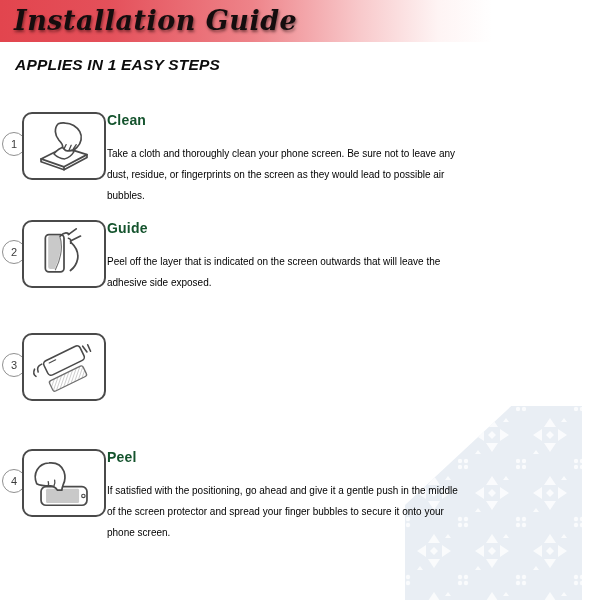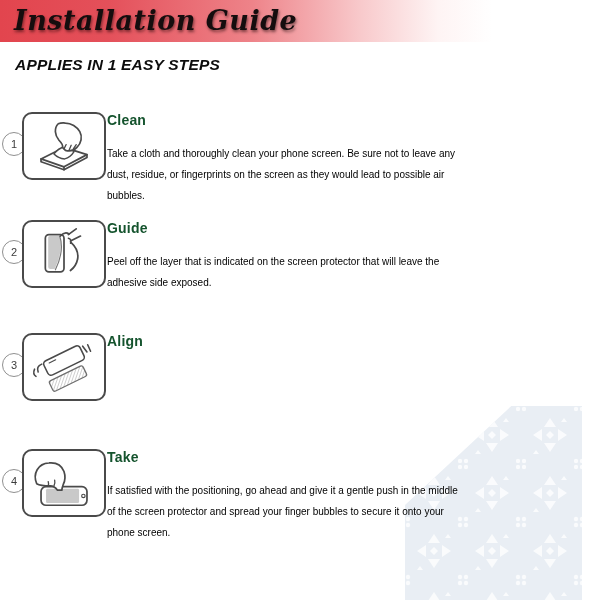--- a/index.html
+++ b/index.html
@@ -122,21 +122,21 @@
         <path d="M28,16 q0,-2 3,-2 h13 q5,22 -7,46 h-6 q-3,0 -3,-3 z" fill="#c9c9c9" stroke="none"></path>
         <path d="M44,14 q7,20 -6,47" stroke="#777" stroke-width="1.6"></path>
         <path d="M45,14 q6,-7 12,-3"></path>
         <path d="M56,12 l11,-8 M59,21 l14,-7"></path>
         <path d="M60,23 q11,10 9,23 q-2,10 -10,16"></path>
         <path d="M56,17 q5,1 3,7" stroke-width="2"></path>
       </svg>
     </div>
     <div class="txt">
       <div class="stitle">Guide</div>
-      <div class="sdesc">Peel off the layer that is indicated on the screen protector that will leave the
+      <div class="sdesc">Peel off the layer that is indicated on the screen outwards that will leave the
 adhesive side exposed.</div>
     </div>
   </div>
 
   <div class="step s3">
     <div class="numbadge">
       <span>3</span>
     </div>
     <div class="iconbox">
       <svg width="72" height="56" viewBox="0 0 100 78" fill="none" stroke="#4a4a4a" stroke-width="2.2" stroke-linecap="round" stroke-linejoin="round">
@@ -150,38 +150,37 @@
           <line x1="30" y1="24" x2="40" y2="24" stroke-width="1.6"></line>
         </g>
         <g transform="rotate(-26 56 56)">
           <rect x="30" y="47" width="52" height="16" rx="3" fill="url(#hatch)" stroke="#6f6f6f" stroke-width="1.8"></rect>
         </g>
         <path d="M14,46 q-3,-8 5,-11 M11,52 q-5,-3 -2,-10"></path>
         <path d="M76,10 l6,8 M83,8 l4,9"></path>
       </svg>
     </div>
     <div class="txt">
-      <div class="stitle">Align</div>
     </div>
   </div>
 
   <div class="step s4">
     <div class="numbadge">
       <span>4</span>
     </div>
     <div class="iconbox">
       <svg width="72" height="56" viewBox="0 0 100 78" fill="none" stroke="#4a4a4a" stroke-width="2.4" stroke-linecap="round" stroke-linejoin="round">
         <rect x="18" y="44" width="64" height="26" rx="7" fill="#fff"></rect>
         <rect x="25" y="47" width="46" height="20" rx="2" fill="#c9c9c9" stroke="none"></rect>
         <circle cx="77" cy="57" r="2.4" stroke-width="1.6"></circle>
         <path d="M12,40 C6,26 14,12 29,11 C40,10 47,15 50,23 C52,29 52,35 49,41 C48,44 47,46 47,49 L41,49 C38,45 35,43 31,43 C24,43 17,43 12,40 Z" fill="#fff"></path>
         <path d="M36,43 q2,-4 1,-8 M28,43 q1,-3 0,-6" stroke-width="1.8"></path>
       </svg>
     </div>
     <div class="txt">
-      <div class="stitle">Take</div>
+      <div class="stitle">Peel</div>
       <div class="sdesc">If satisfied with the positioning, go ahead and give it a gentle push in the middle
 of the screen protector and spread your finger bubbles to secure it onto your
 phone screen.</div>
     </div>
   </div>
 
 </div>
 
 </body></html>

